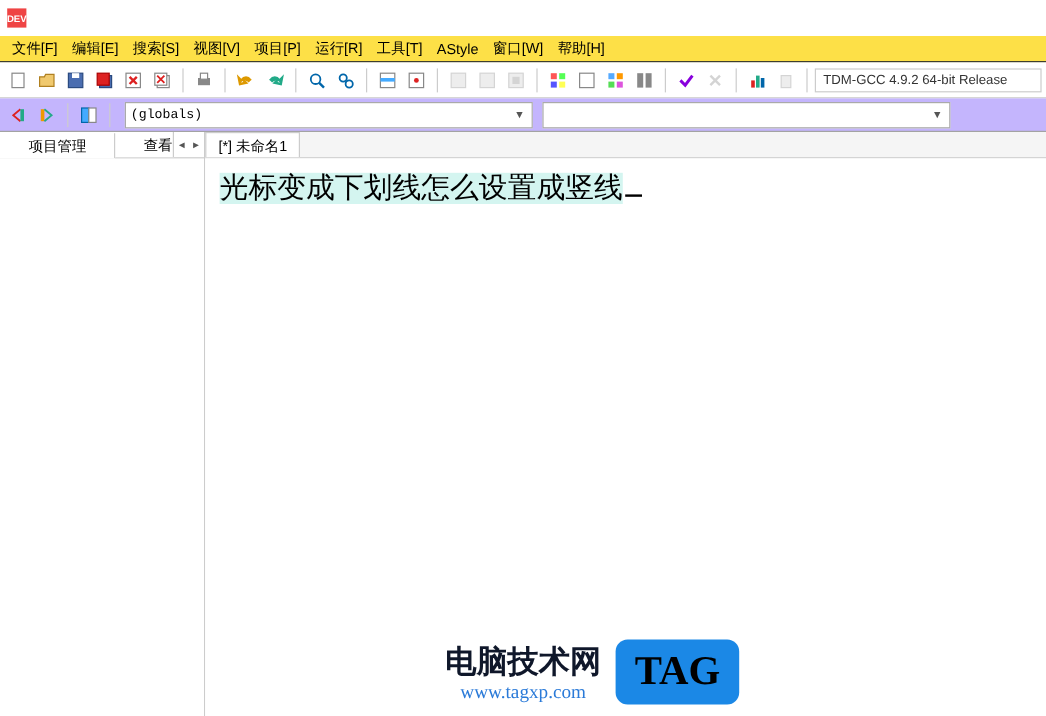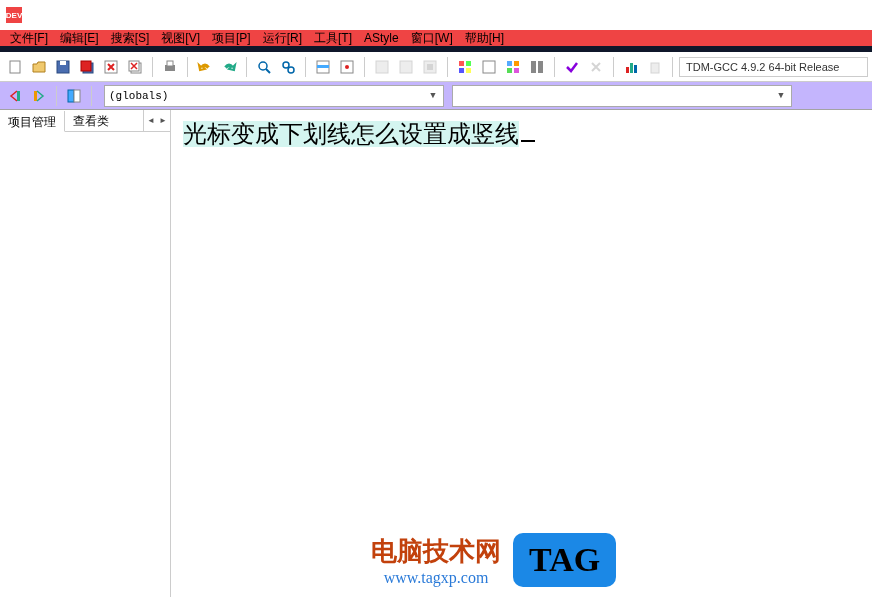--- a/index.html
+++ b/index.html
@@ -1,46 +1,46 @@
 <!DOCTYPE html>
 <html><head>
 <meta charset="utf-8">
 <style>
 * { box-sizing: border-box; margin: 0; padding: 0; }
 body { font-family: "Microsoft YaHei", sans-serif; font-size: 12px; background: #fff; width: 872px; height: 597px; overflow: hidden; position: relative; }
 .title-bar { height: 30px; display: flex; align-items: center; padding: 0 6px; background: #fff; }
 .app-icon { width: 16px; height: 16px; background: #ef4444; margin-right: 6px; display: flex; align-items: center; justify-content: center; color: #fff; font-size: 8px; font-weight: bold; }
 .title-text { font-size: 12px; color: #000; }
-.menu-bar { height: 22px; display: flex; align-items: center; padding: 0 4px; background: #ef4444; border-bottom: 6px solid #0f172a; }
+.menu-bar { height: 22px; display: flex; align-items: center; padding: 0 4px; background: #fde047; border-bottom: 1px solid #0f172a; }
 .menu-item { padding: 2px 6px; font-size: 12px; color: #000; cursor: pointer; }
 .toolbar { height: 30px; display: flex; align-items: center; padding: 2px 4px; background: #fff; border-bottom: 1px solid #ccc; gap: 2px; }
 .tb-btn { width: 22px; height: 22px; display: flex; align-items: center; justify-content: center; cursor: pointer; border: 1px solid transparent; }
 .tb-sep { width: 1px; height: 20px; background: #ccc; margin: 0 4px; }
 .tb-text { padding: 0 6px; font-family: Liberation Sans, sans-serif; font-size: 11px; color: #333; border: 1px solid #ccc; height: 20px; display: flex; align-items: center; }
 .toolbar2 { height: 28px; display: flex; align-items: center; padding: 2px 4px; background: #c4b5fd; border-bottom: 1px solid #a3a3a3; gap: 2px; }
 .combo { flex: 0 0 auto; height: 22px; border: 1px solid #aaa; background: #fff; display: flex; align-items: center; padding: 0 4px; font-family: "Courier New", monospace; font-size: 11px; position: relative; }
 .combo1 { width: 340px; margin-left: 6px; }
 .combo2 { width: 340px; margin-left: 6px; }
 .combo-arrow { position: absolute; right: 2px; top: 2px; width: 16px; height: 16px; display: flex; align-items: center; justify-content: center; font-size: 9px; color: #555; }
 .main-area { display: flex; height: calc(597px - 30px - 22px - 30px - 28px); }
 .side-panel { width: 171px; border-right: 1px solid #ccc; background: #fff; display: flex; flex-direction: column; }
 .side-tabs { height: 22px; display: flex; border-bottom: 1px solid #ccc; }
-.side-tab { padding: 3px 8px; font-size: 12px; border-right: 1px solid #ccc; background: #fff; cursor: pointer; white-space: nowrap; overflow: hidden; }
+.side-tab { padding: 3px 24px; font-size: 12px; border-right: 1px solid #ccc; background: #fff; cursor: pointer; white-space: nowrap; overflow: hidden; }
 .side-tab.active { background: #fff; border-bottom: 1px solid #fff; position: relative; top: 1px; }
 .side-nav { width: 26px; display: flex; align-items: center; justify-content: center; }
 .side-nav-btn { font-size: 8px; color: #555; cursor: pointer; padding: 0 2px; }
 .editor-panel { flex: 1; display: flex; flex-direction: column; }
 .file-tabs { height: 22px; display: flex; border-bottom: 1px solid #ccc; background: #f5f5f5; }
 .file-tab { padding: 3px 10px; font-size: 12px; background: #fff; border: 1px solid #ccc; border-bottom: none; cursor: pointer; }
 .editor { flex: 1; background: #fff; padding: 8px 12px; font-family: "SimSun", serif; font-size: 24px; position: relative; }
 .editor-line { background: #d4f5f0; display: inline; }
 .cursor-underscore { display: inline-block; width: 14px; border-bottom: 2px solid #000; margin-left: 2px; vertical-align: baseline; }
 .watermark { position: absolute; bottom: 10px; display: flex; align-items: center; gap: 12px; left: 200px; }
 .wm1 { display: flex; flex-direction: column; align-items: center; }
-.wm1-top { color: #c2410c; font-size: 26px; font-weight: bold; }
+.wm1-top { color: #0f172a; font-size: 26px; font-weight: bold; }
 .wm1-bot { color: #2a7ad8; font-size: 16px; }
 .wm2 { background: #1b88e6; color: #000000; font-size: 34px; font-weight: bold; padding: 8px 16px; border-radius: 10px; }
 .wm3 { display: flex; flex-direction: column; align-items: center; }
 .wm3-top { color: #39c; font-size: 21px; font-weight: 500; display: flex; align-items: center; gap: 4px; }
 .wm3-bot { color: #888; font-size: 13px; }
 svg { display: block; }
 </style>
 </head>
 <body>
 
@@ -251,20 +251,23 @@
       <div class="side-tab active">项目管理</div>
       <div class="side-tab" style="flex:1">查看类</div>
       <div class="side-nav">
         <span class="side-nav-btn">◄</span>
         <span class="side-nav-btn">►</span>
       </div>
     </div>
     <div style="flex:1"></div>
   </div>
   <div class="editor-panel">
+    <div class="file-tabs">
+      <div class="file-tab">[*] 未命名1</div>
+    </div>
     <div class="editor">
       <span class="editor-line">光标变成下划线怎么设置成竖线</span><span class="cursor-underscore"></span>
 
       <div class="watermark">
         <div class="wm1">
           <div class="wm1-top">电脑技术网</div>
           <div class="wm1-bot">www.tagxp.com</div>
         </div>
         <div class="wm2">TAG</div>
       </div>

